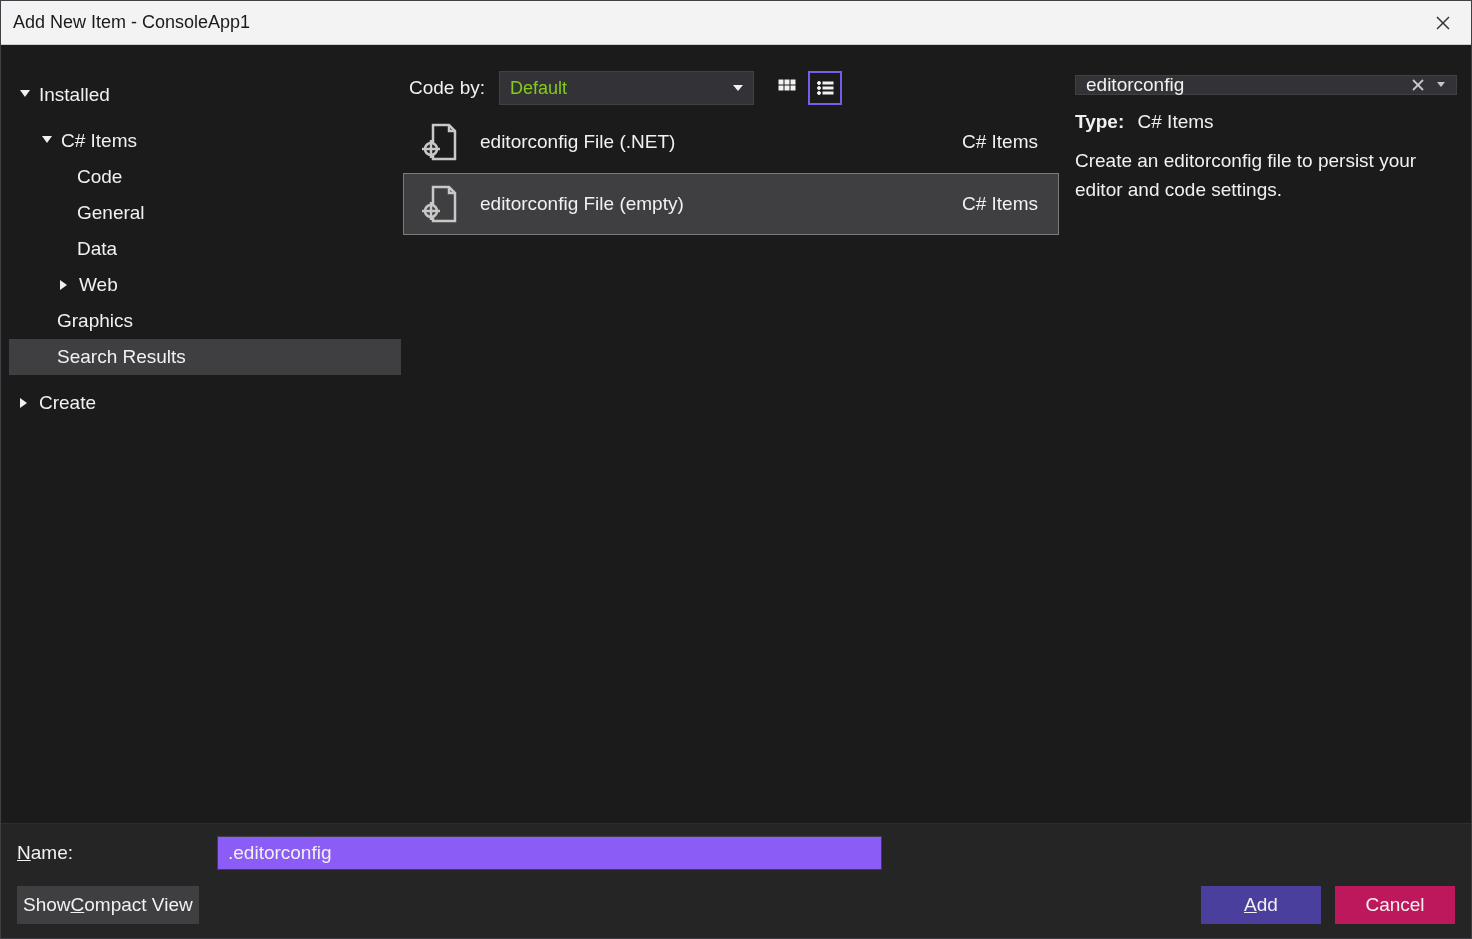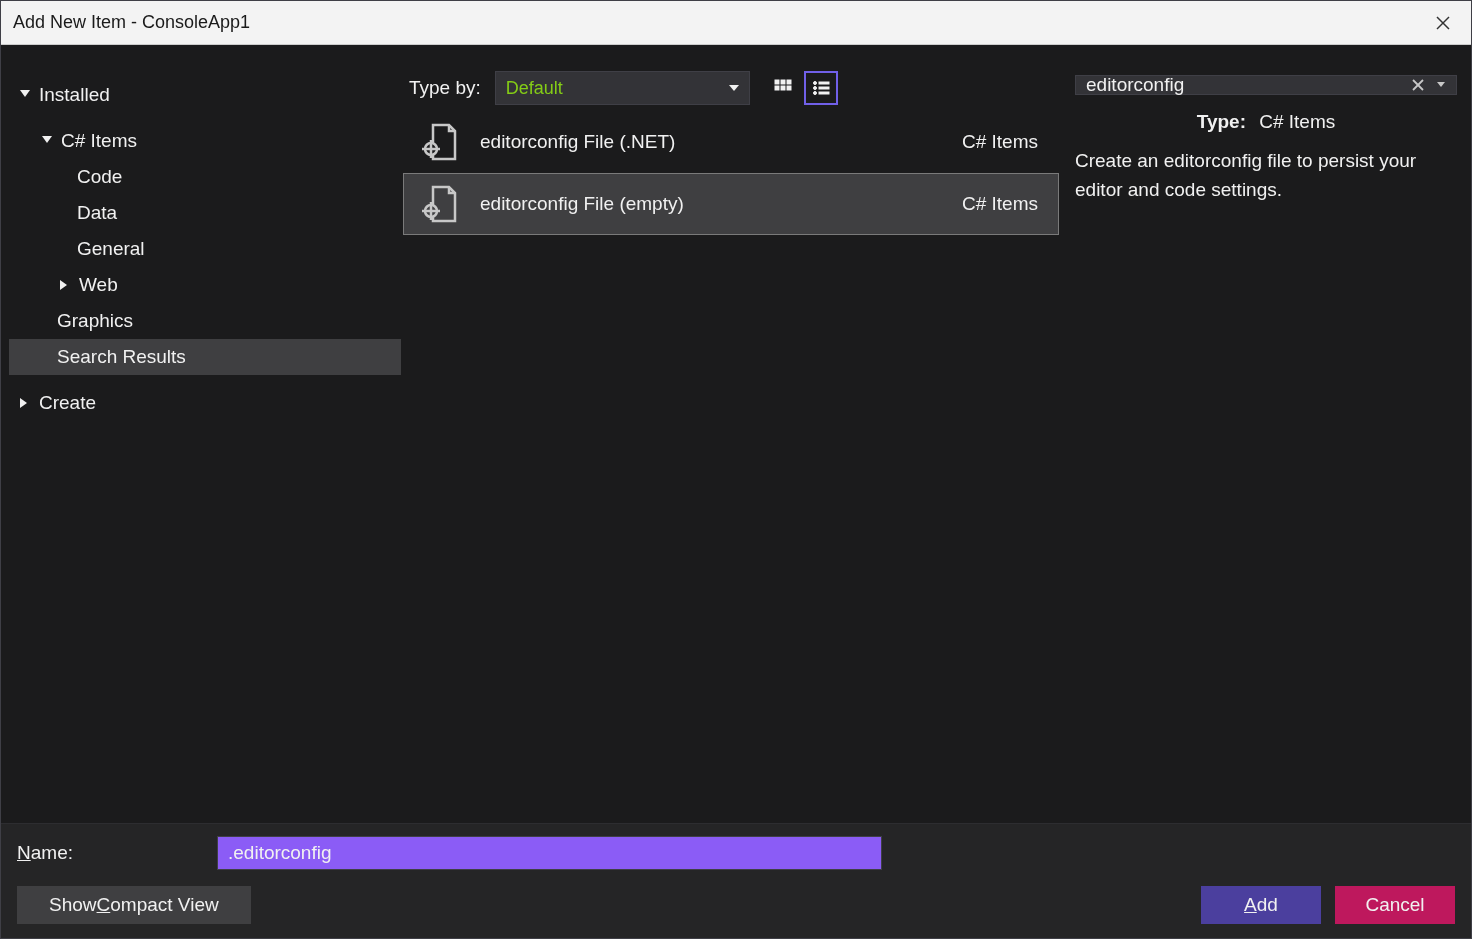--- a/index.html
+++ b/index.html
@@ -29,30 +29,30 @@
 .item-row { height:62px; display:flex; align-items:center; padding:0 20px 0 14px; cursor:pointer; border:1px solid transparent; }
 .item-row.selected { background:#3f3f41; border:1px solid #7a7a7a; }
 .item-icon { width:42px; height:42px; margin-right:20px; }
 .item-name { flex:1; color:#f1f1f1; font-size:19px; }
 .item-cat { color:#f1f1f1; font-size:19px; }
 .rightpane { width:410px; padding:10px 14px; color:#f1f1f1; display:flex; flex-direction:column; }
 .search-wrap { height:20px; background:#333337; border:1px solid #3f3f46; display:flex; align-items:center; padding:0 6px 0 10px; margin-bottom:16px; }
 .search-input { flex:1; background:transparent; border:none; outline:none; color:#f1f1f1; font-size:19px; }
 .search-clear { width:24px; height:24px; display:flex; align-items:center; justify-content:center; cursor:pointer; }
 .search-dd { width:18px; height:24px; display:flex; align-items:center; justify-content:center; cursor:pointer; margin-left:2px; }
-.detail-type-row { font-size:19px; margin-bottom:14px;text-align:center; }
+.detail-type-row { font-size:19px; margin-bottom:14px; }
 .detail-type-label { font-weight:600; margin-right:8px; }
 .detail-desc { font-size:19px; line-height:1.5; }
 .footer { height:115px; background:#252526; border-top:1px solid #2d2d30; padding:12px 16px 14px 16px; display:flex; flex-direction:column; justify-content:space-between; }
 .name-row { display:flex; align-items:center; }
 .name-label { width:200px; color:#f1f1f1; font-size:19px; }
 .name-label .ul { text-decoration:underline; }
 .name-input { width:665px; height:34px; background:#8b5cf6; border:1px solid #3f3f46; color:#f1f1f1; font-size:19px; padding:16px 10px; outline:none; }
 .btn-row { display:flex; align-items:center; }
-.btn { height:38px; padding:0 32px; font-size:19px; color:#f1f1f1; border:none; cursor:pointer; display:flex; align-items:center; justify-content:center; }
+.btn { height:38px; padding:0 6px; font-size:19px; color:#f1f1f1; border:none; cursor:pointer; display:flex; align-items:center; justify-content:center; }
 .btn-compact { background:#3f3f41; }
 .btn-compact .ul { text-decoration:underline; }
 .spacer { flex:1; }
 .btn-primary { background:#4b3f9e; width:120px; margin-right:14px; }
 .btn-primary .ul { text-decoration:underline; }
 .btn-secondary { background:#be185d; width:120px; }
 </style>
 </head>
 <body>
 
@@ -82,24 +82,24 @@
             <svg width="10" height="10" viewBox="0 0 10 10">
               <polygon points="0,0 10,0 5,7"></polygon>
             </svg>
           </span>
         <span>C# Items</span>
       </div>
       <div class="tree-row indent-2">
         <span>Code</span>
       </div>
       <div class="tree-row indent-2">
+        <span>General</span>
+      </div>
+      <div class="tree-row indent-2">
         <span>Data</span>
-      </div>
-      <div class="tree-row indent-2">
-        <span>General</span>
       </div>
       <div class="tree-row indent-1" style="padding-left:48px">
         <span class="chevron">
             <svg width="10" height="10" viewBox="0 0 10 10">
               <polygon points="0,0 0,10 7,5"></polygon>
             </svg>
           </span>
         <span>Web</span>
       </div>
       <div class="tree-row indent-1" style="padding-left:48px">
@@ -114,21 +114,21 @@
             <svg width="10" height="10" viewBox="0 0 10 10">
               <polygon points="0,0 0,10 7,5"></polygon>
             </svg>
           </span>
         <span>Create</span>
       </div>
     </div>
 
     <div class="center">
       <div class="toolbar">
-        <span class="sortby-label">Type by:</span>
+        <span class="sortby-label">Code by:</span>
         <div class="sortby-select">
           <span>Default</span>
           <svg width="10" height="10" viewBox="0 0 10 10" fill="#f1f1f1">
               <polygon points="0,2 10,2 5,8"></polygon>
             </svg>
         </div>
         <div class="view-buttons">
           <div class="view-btn">
             <svg width="18" height="18" viewBox="0 0 18 18" stroke="none">
                 <rect x="1" y="1" width="4" height="4"></rect>

